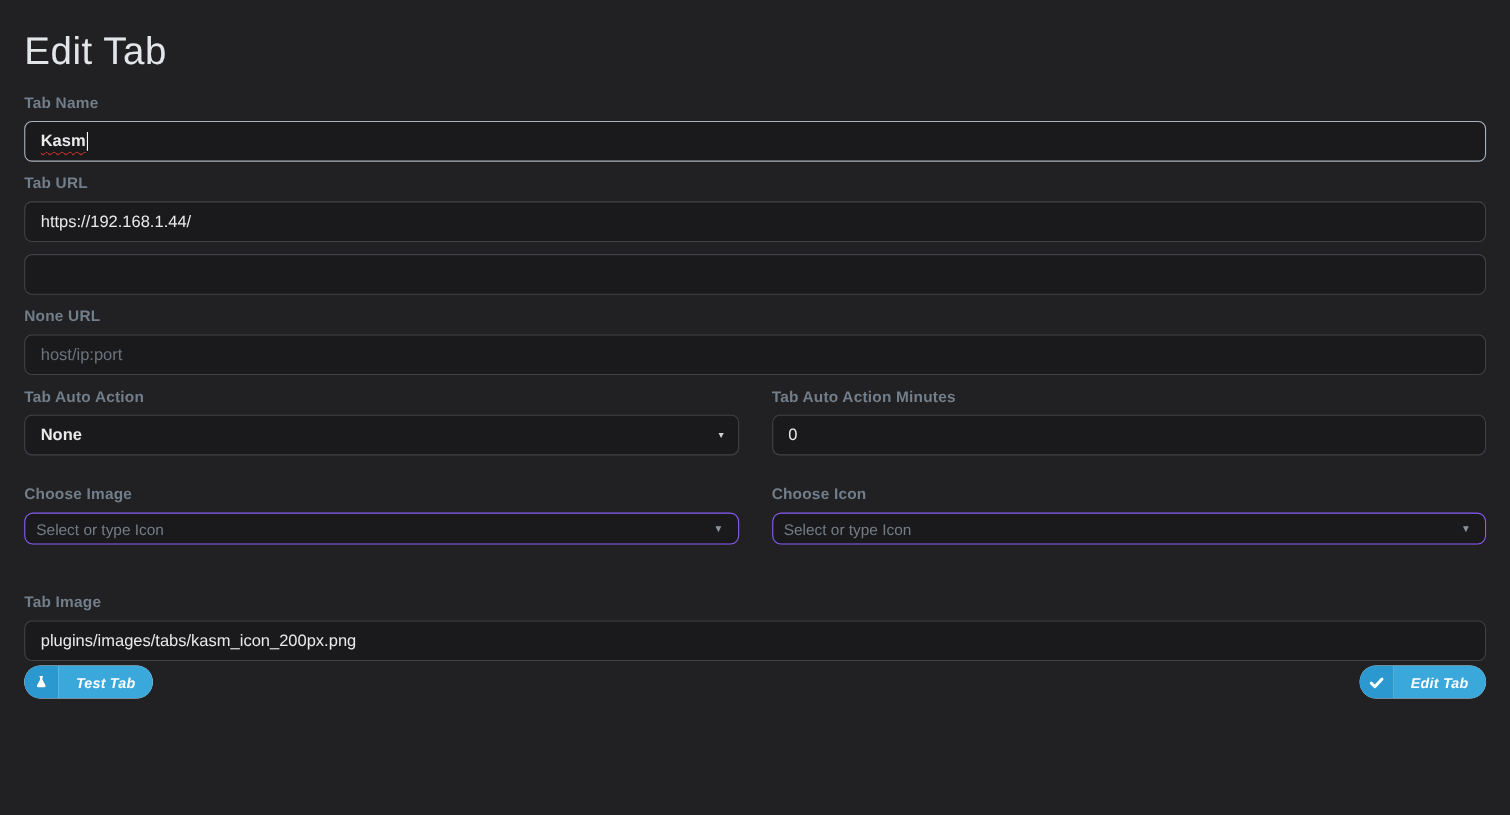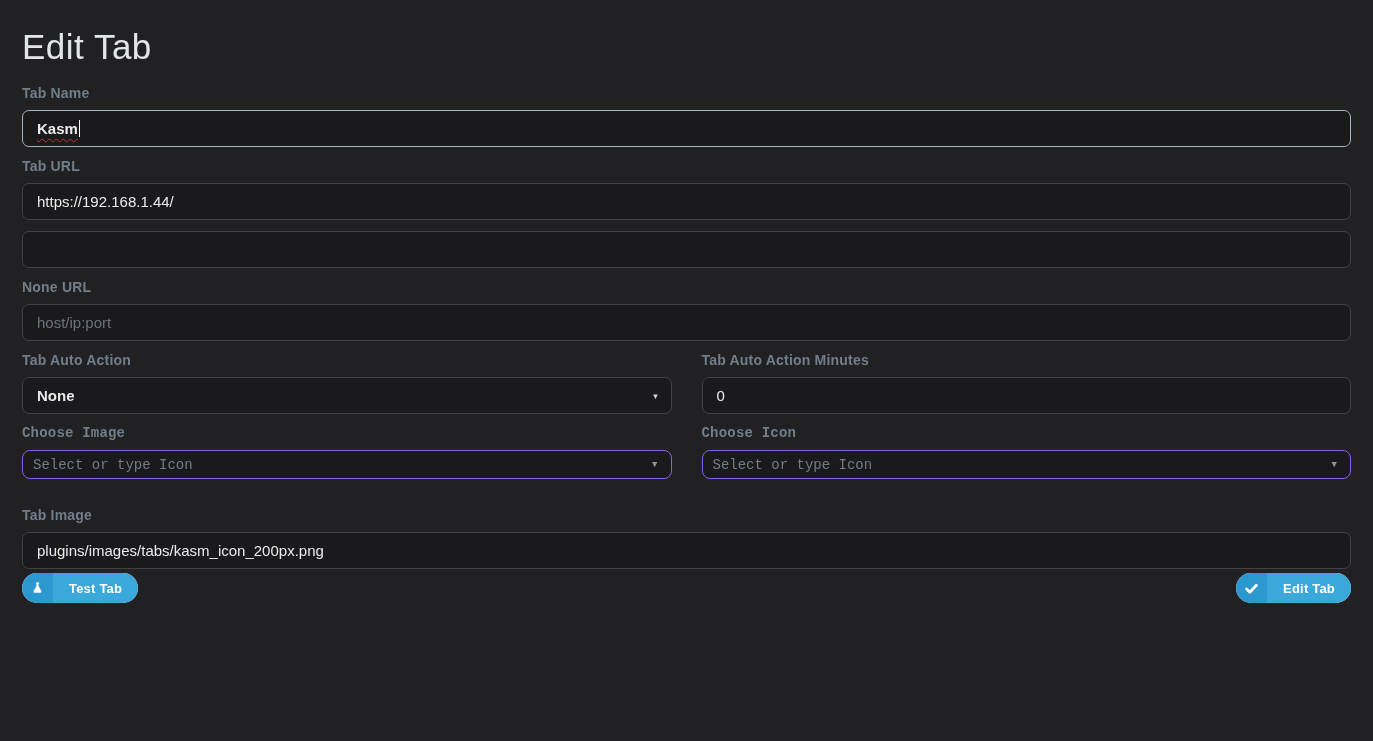--- a/index.html
+++ b/index.html
@@ -88,39 +88,40 @@
     background: #1a1a1c;
     border: 1px solid #8b5cf6;
     border-radius: 8px;
     display: flex;
     align-items: center;
     padding: 0 10px;
     cursor: pointer;
   }
   .combo-placeholder { font-size: 14px; color: #747d86; }
   .combo-box .select-arrow { color: #8d939a; font-size: 9px; right: 13px; }
-  .choose-row { margin-bottom: 28px; font-family: Liberation Mono, monospace; }
+  .choose-row { margin-bottom: 44px; }
   .choose-row .form-group { margin-bottom: 0; }
   .two-col .form-group { margin-bottom: 0; }
-  .row-gap { margin-bottom: 11px; }
+  .row-gap { margin-bottom: 27px; }
   .button-bar {
     margin-top: -7px;
     display: flex;
     justify-content: space-between;
     align-items: center;
   }
   .pill-button {
     display: inline-flex;
     height: 30px;
     border: none;
     border-radius: 15px;
     overflow: hidden;
     padding: 0;
     cursor: pointer;
     font-family: "Liberation Sans", "DejaVu Sans", sans-serif;
+    font-style: italic;
   }
   .pill-icon-seg {
     width: 31px;
     background: #2b98cf;
     display: flex;
     align-items: center;
     justify-content: center;
     color: #ffffff;
   }
   .pill-label-seg {

